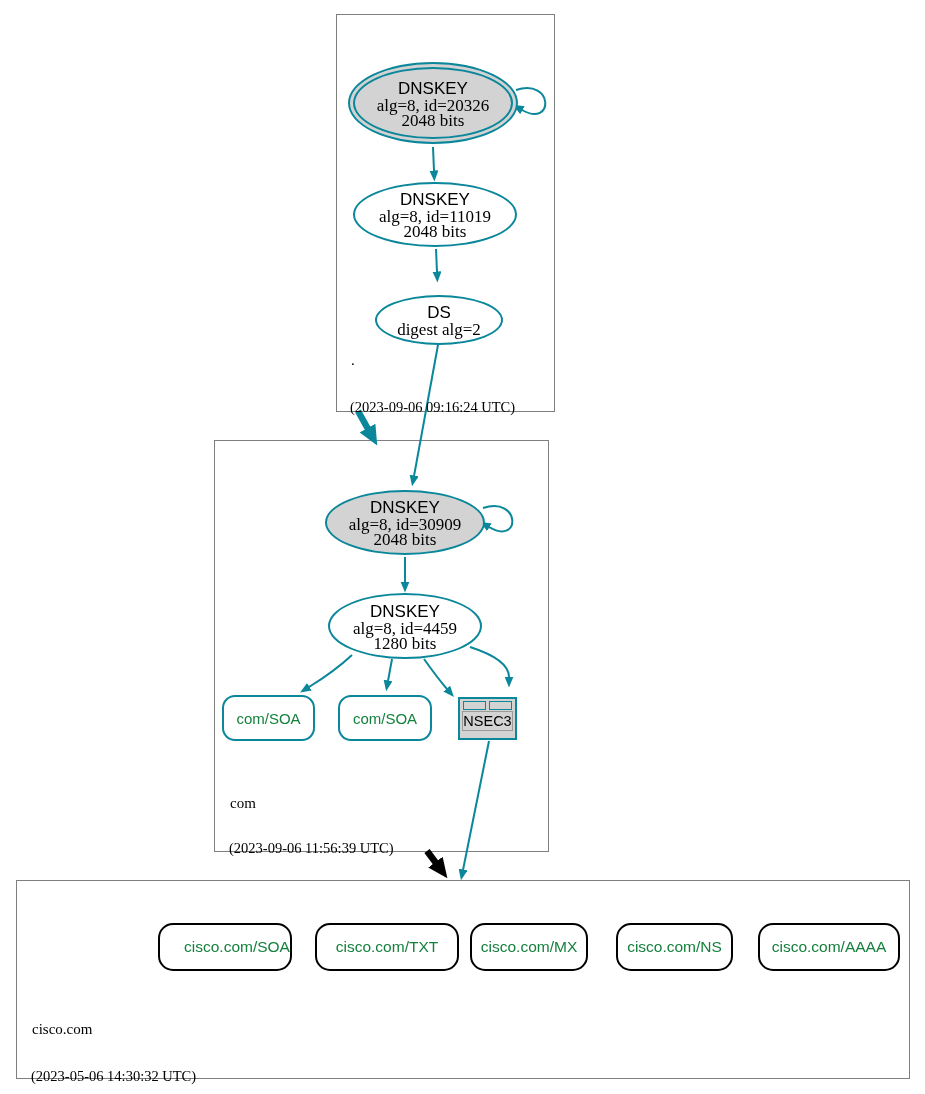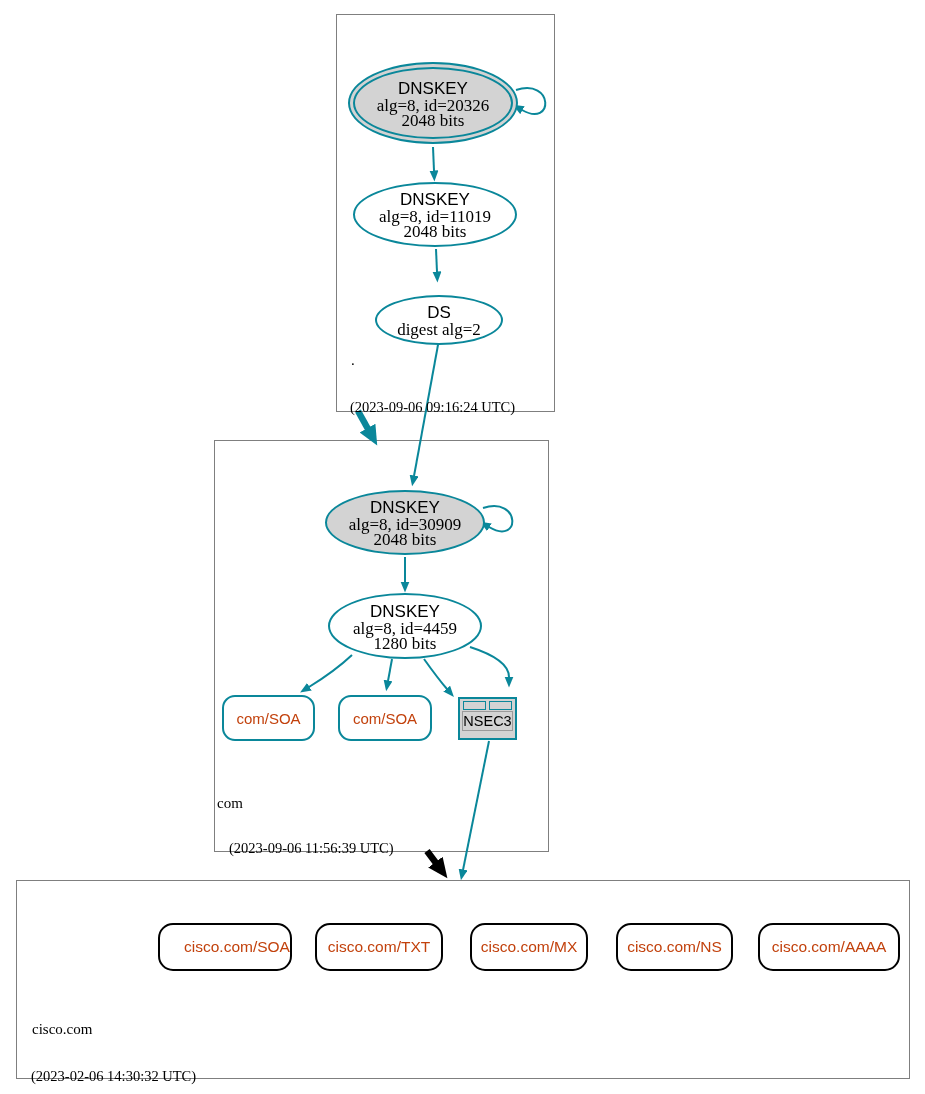--- a/index.html
+++ b/index.html
@@ -35,21 +35,21 @@
   }
   .node-text{
     position:absolute;inset:0;display:flex;flex-direction:column;
     align-items:center;justify-content:center;z-index:2;color:#000;text-align:center;
   }
   .node-title{font-family:"Liberation Sans",sans-serif;font-size:17px;line-height:19px;}
   .node-detail{font-family:Liberation Serif, serif;font-size:17px;line-height:15px;}
   .rrset{
     border:2.5px solid var(--teal);border-radius:13px;background:#ffffff;
     display:flex;align-items:center;justify-content:center;
-    font-size:15px;color:#c2410c;
+    font-size:15px;color:#15803d;
   }
   .rrset.black{border-color:#000;border-radius:15px;font-size:15.5px;}
   .nsec3{
     background:var(--keyfill);border:2.5px solid var(--teal);padding:1px 2px;
   }
   .nsec3-cells{display:flex;gap:3px;height:9px;margin:1px 1px 0 1px;}
   .nsec3-cell{flex:1;border:1.5px solid var(--teal);background:var(--keyfill);}
   .nsec3-label{
     margin-top:1px;border:1px solid #9a9a9a;text-align:center;
     font-size:14.5px;line-height:18px;color:#000;background:var(--keyfill);
@@ -146,35 +146,35 @@
   </div>
 
   <div class="node nsec3" style="left:458px;top:697px;width:59px;height:43px;">
     <div class="nsec3-cells">
       <div class="nsec3-cell"></div>
       <div class="nsec3-cell"></div>
     </div>
     <div class="nsec3-label">NSEC3</div>
   </div>
 
-  <div class="zone-name" style="left:217px;top:795px;">com</div>
+  <div class="zone-name" style="left:230px;top:795px;">com</div>
   <div class="zone-ts" style="left:229px;top:819px;text-align:right;">(2023-09-06 11:56:39 UTC)</div>
 
   <div class="node rrset black" style="left:158px;top:923px;width:134px;height:48px;padding-left:24px;">
     <span>cisco.com/SOA</span>
   </div>
-  <div class="node rrset black" style="left:315px;top:923px;width:128px;height:48px;">
+  <div class="node rrset black" style="left:315px;top:923px;width:144px;height:48px;">
     <span>cisco.com/TXT</span>
   </div>
   <div class="node rrset black" style="left:470px;top:923px;width:118px;height:48px;">
     <span>cisco.com/MX</span>
   </div>
   <div class="node rrset black" style="left:616px;top:923px;width:117px;height:48px;">
     <span>cisco.com/NS</span>
   </div>
   <div class="node rrset black" style="left:758px;top:923px;width:142px;height:48px;">
     <span>cisco.com/AAAA</span>
   </div>
 
   <div class="zone-name" style="left:32px;top:1021px;">cisco.com</div>
-  <div class="zone-ts" style="left:31px;top:1047px;">(2023-02-06 14:30:32 UTC)</div>
+  <div class="zone-ts" style="left:31px;top:1047px;">(2023-05-06 14:30:32 UTC)</div>
 
 </div>
 
 </body></html>

